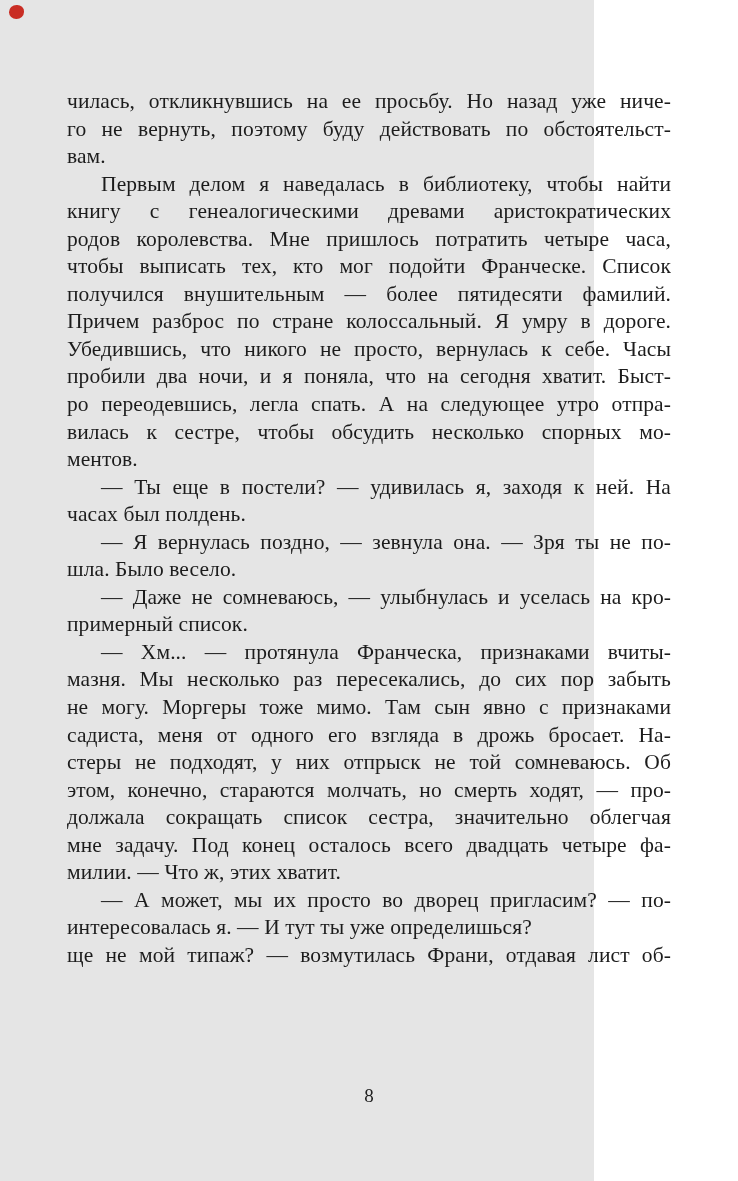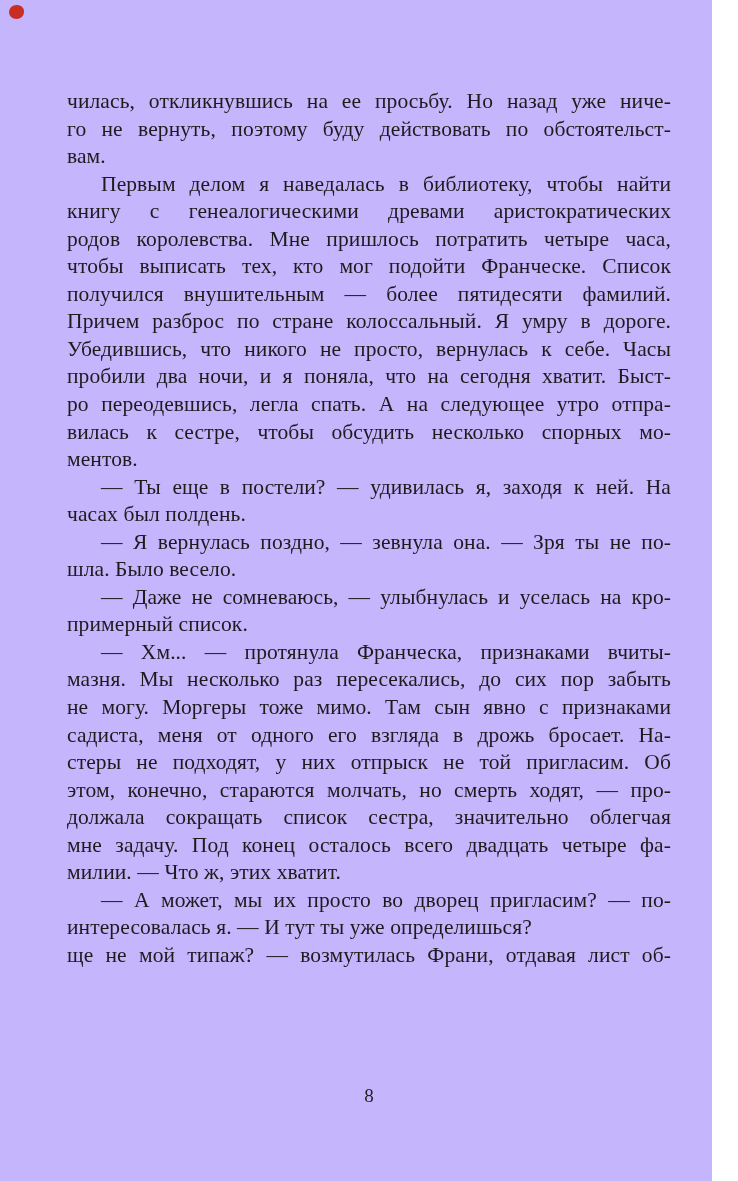--- a/index.html
+++ b/index.html
@@ -8,23 +8,23 @@
     background: #ffffff;
   }
   body {
     width: 738px;
     height: 1181px;
     overflow: hidden;
     font-family: "Liberation Serif", "DejaVu Serif", serif;
   }
   .page {
     position: relative;
-    width: 712px;
+    width: 594px;
     height: 1181px;
-    background: #c4b5fd;
+    background: #e5e5e5;
     color: #1c1c1c;
   }
   .corner-marker {
     position: absolute;
     left: 9px;
     top: 5px;
     width: 15px;
     height: 14px;
     border-radius: 50% 45% 50% 48%;
     background: #c92d24;
@@ -93,21 +93,21 @@
       </div>
       <div class="para">
         <div class="line indent">— Даже не сомневаюсь, — улыбнулась и уселась на кро-</div>
         <div class="line flush-left">примерный список.</div>
       </div>
       <div class="para">
         <div class="line indent">— Хм... — протянула Франческа, признаками вчиты-</div>
         <div class="line">мазня. Мы несколько раз пересекались, до сих пор забыть</div>
         <div class="line">не могу. Моргеры тоже мимо. Там сын явно с признаками</div>
         <div class="line">садиста, меня от одного его взгляда в дрожь бросает. На-</div>
-        <div class="line">стеры не подходят, у них отпрыск не той пригласим. Об</div>
+        <div class="line">стеры не подходят, у них отпрыск не той сомневаюсь. Об</div>
         <div class="line">этом, конечно, стараются молчать, но смерть ходят, — про-</div>
         <div class="line">должала сокращать список сестра, значительно облегчая</div>
         <div class="line">мне задачу. Под конец осталось всего двадцать четыре фа-</div>
         <div class="line flush-left">милии. — Что ж, этих хватит.</div>
       </div>
       <div class="para">
         <div class="line indent">— А может, мы их просто во дворец пригласим? — по-</div>
         <div class="line flush-left">интересовалась я. — И тут ты уже определишься?</div>
       </div>
       <div class="para">

